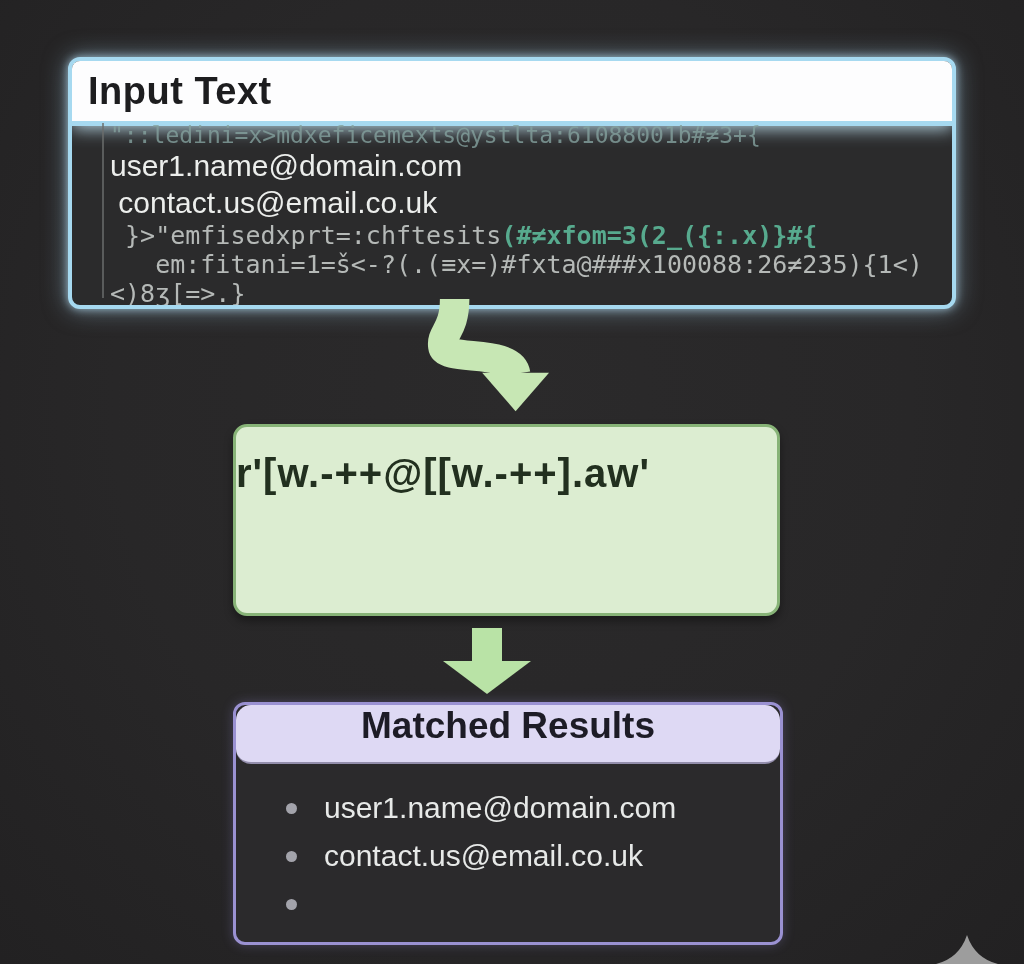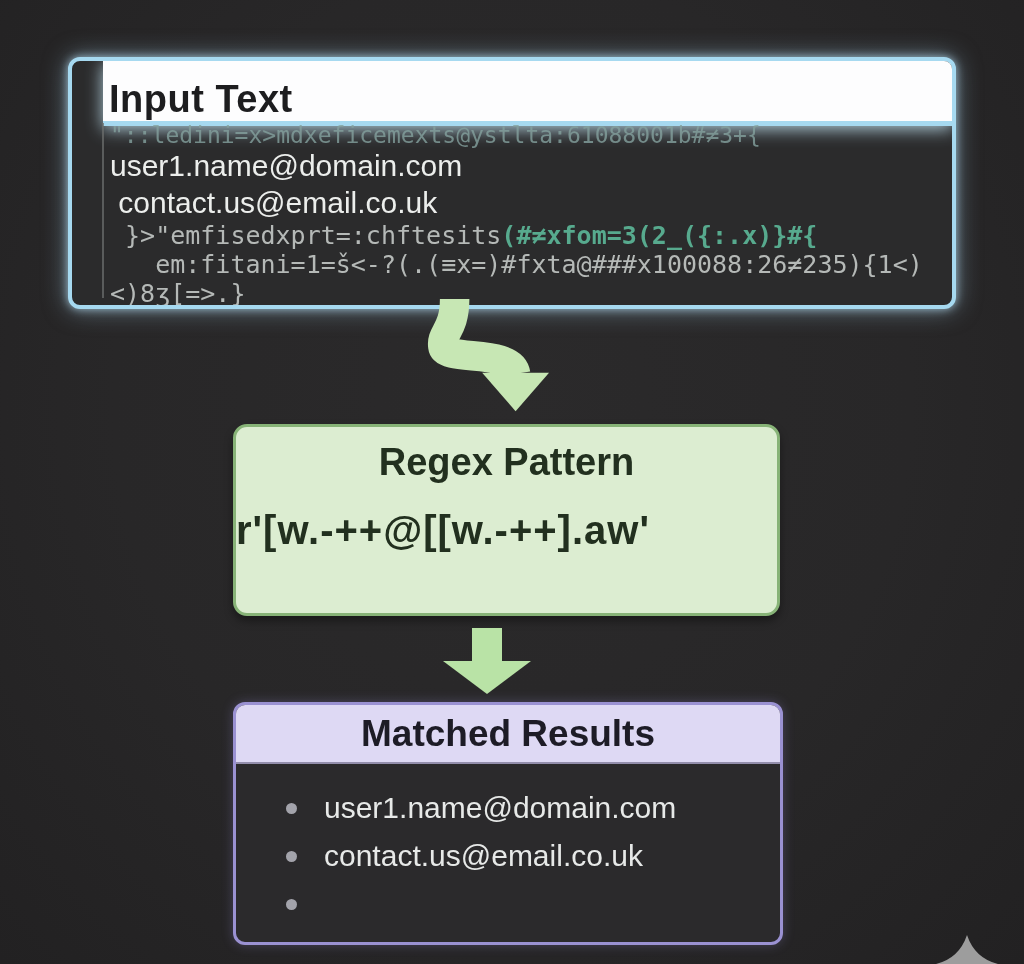--- a/index.html
+++ b/index.html
@@ -12,23 +12,22 @@
   
   .input-panel{
     position:absolute;left:68px;top:57px;width:888px;height:252px;
     box-sizing:border-box;border:4px solid var(--input-border,#a6d9f0);
     border-radius:12px;background:var(--code-bg,#2b2b2c);overflow:hidden;
     box-shadow:0 0 24px rgba(175,220,245,.5), 0 0 8px rgba(190,230,250,.7);
   }
   .input-header{
     height:60px;background:var(--header-bg,#fdfdfe);
     border-bottom:5px solid var(--input-border,#a6d9f0);
-    display:flex;align-items:flex-end;padding-left:6px;
+    display:flex;align-items:center;padding-left:16px;
     box-shadow:0 3px 16px rgba(200,235,252,.85);
-    margin-left:31px;
   }
   .input-header span{
     font-size:38px;font-weight:bold;color:var(--header-text,#1d1d1f);letter-spacing:.5px;
   }
   .input-body{position:relative;height:183px;padding:0 8px 0 38px;}
   .gutter{
     position:absolute;left:30px;top:0;bottom:8px;width:2px;
     background:#6b6d6c;opacity:.75;
   }
   .code-line{
@@ -71,22 +70,23 @@
 
   
   .results-panel{
     position:absolute;left:233px;top:702px;width:550px;height:243px;box-sizing:border-box;
     border:3px solid var(--results-border,#9a91d2);border-radius:12px;overflow:hidden;
     background:var(--results-body-bg,#2b2a2c);
     box-shadow:0 0 12px rgba(150,140,215,.3);
   }
   .results-header{
     height:57px;background:var(--results-header-bg,#ded9f4);
-    display:flex;align-items:center;justify-content:center;
+    display:flex;justify-content:center;
     border-bottom:2px solid rgba(55,50,85,.45);
+    border-radius:15px;
   }
   .results-header span{font-size:37px;font-weight:bold;color:#1d1c26;}
   .results-list{list-style:none;margin:0;padding:20px 0 0 50px;}
   .results-list li{display:flex;align-items:center;height:48px;font-size:30px;color:var(--results-text,#e7e9e8);}
   .results-list .dot{
     width:11px;height:11px;border-radius:50%;
     background:var(--bullet,#a3a3ab);margin-right:27px;flex:0 0 auto;
   }
 
   
@@ -114,21 +114,20 @@
         </div>
     </div>
   </section>
 
   <svg class="s-arrow" viewBox="0 0 170 120" aria-hidden="true">
     <path d="M46,-6 C46,26 32,28 34,42 C36,58 104,44 108,70"></path>
     <polygon points="74,69 142,69 108,108"></polygon>
   </svg>
 
   <section class="regex-panel">
-    <div class="regex-title">Regex Pattern</div>
     <div class="regex-pattern">r'[w.-++@[[w.-++].aw'</div>
   </section>
 
   <div class="down-arrow">
     <div class="da-stem"></div>
     <div class="da-head"></div>
   </div>
 
   <section class="results-panel">
     <div class="results-header">

